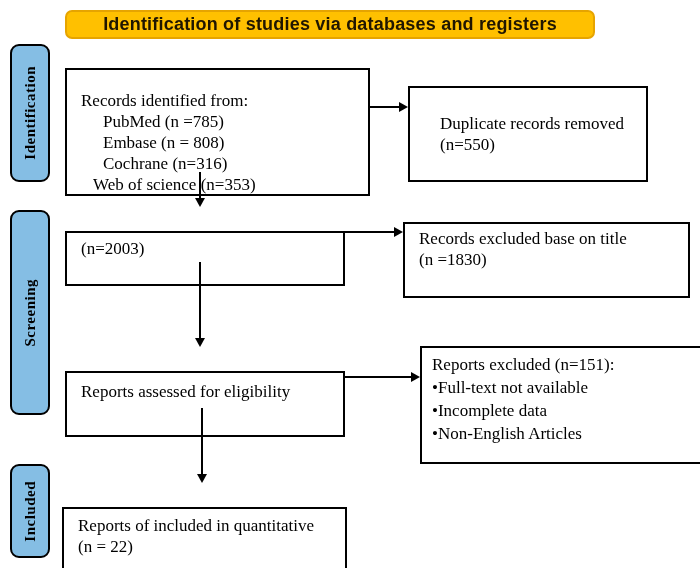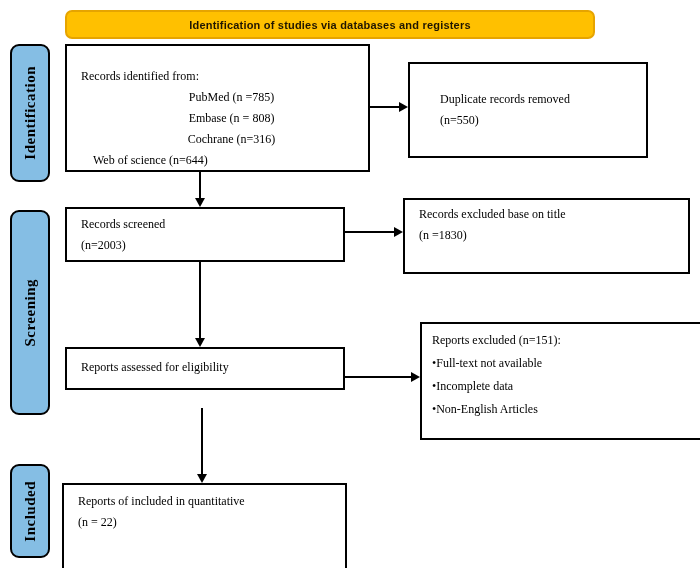--- a/index.html
+++ b/index.html
@@ -10,21 +10,21 @@
   }
 
   
   .banner {
     position:absolute; left:65px; top:10px; width:530px; height:29px;
     background:var(--banner-fill,#FFC000);
     border:2px solid var(--banner-border,#E6A400);
     border-radius:7px; box-sizing:border-box;
     display:flex; align-items:center; justify-content:center;
     font-family:"Liberation Sans", sans-serif;
-    font-weight:bold; font-size:11px; color:var(--banner-text,#201600);
+    font-weight:bold; font-size:18px; color:var(--banner-text,#201600);
     letter-spacing:0.2px;
   }
 
   
   .stage {
     position:absolute; left:10px; width:40px;
     background:var(--stage-fill,#85BEE4);
     border:2px solid #000; border-radius:9px; box-sizing:border-box;
     display:flex; align-items:center; justify-content:center;
   }
@@ -33,33 +33,33 @@
     font-weight:bold; font-size:15px; letter-spacing:0.5px;
     font-family:"Liberation Serif", serif;
   }
   .stage-identification { top:44px;  height:138px; }
   .stage-screening      { top:210px; height:205px; }
   .stage-included       { top:464px; height:94px;  }
 
   
   .box {
     position:absolute; background:#fff; border:2px solid #000;
-    box-sizing:border-box; font-size:12px; line-height:21px;
+    box-sizing:border-box; font-size:17px; line-height:21px;margin-top:24px;
   }
   .box-identified { left:65px;  top:44px;  width:305px; height:128px; padding:20px 8px 0 14px; }
   .box-duplicates { left:408px; top:62px;  width:240px; height:96px;
                     display:flex; flex-direction:column; justify-content:center; padding-left:30px; }
   .box-screened   { left:65px;  top:207px; width:280px; height:55px;  padding:5px 0 0 14px; }
   .box-excluded-screening { left:403px; top:198px; width:287px; height:76px; padding:4px 24px 0 14px; }
-  .box-assessed   { left:65px;  top:347px; width:280px; height:43px;  padding:8px 0 0 14px; }
+  .box-assessed   { left:65px;  top:347px; width:280px; height:66px;  padding:8px 0 0 14px; }
   .box-excluded-eligibility { left:420px; top:322px; width:308px; height:118px;
                     padding:5px 4px 0 10px; line-height:23px; }
   .box-included   { left:62px;  top:483px; width:285px; height:97px;  padding:6px 6px 0 14px; }
 
-  .indent1 { padding-left:22px;text-align:center; }
+  .indent1 { padding-left:22px; }
   .indent2 { padding-left:12px; }
 
   
   .hline { position:absolute; height:2px; background:#000; }
   .vline { position:absolute; width:2px;  background:#000; }
   .head-right { position:absolute; width:0; height:0;
     border-top:5px solid transparent; border-bottom:5px solid transparent;
     border-left:9px solid #000; }
   .head-down  { position:absolute; width:0; height:0;
     border-left:5px solid transparent; border-right:5px solid transparent;
@@ -82,30 +82,29 @@
   </div>
   <div class="stage stage-included">
     <span class="vtext">Included</span>
   </div>
 
   <div class="box box-identified">
     <div>Records identified from:</div>
     <div class="indent1">PubMed (n =785)</div>
     <div class="indent1">Embase (n = 808)</div>
     <div class="indent1">Cochrane (n=316)</div>
-    <div class="indent2">Web of science (n=644)</div>
+    <div class="indent2">Web of science (n=353)</div>
   </div>
 
   <div class="box box-duplicates">
     <div>Duplicate records removed</div>
     <div>(n=550)</div>
   </div>
 
   <div class="box box-screened">
-    <div>Records screened</div>
     <div>(n=2003)</div>
   </div>
 
   <div class="box box-excluded-screening">
     <div>Records excluded base on title</div>
     <div>(n =1830)</div>
   </div>
 
   <div class="box box-assessed">
     <div>Reports assessed for eligibility</div>

